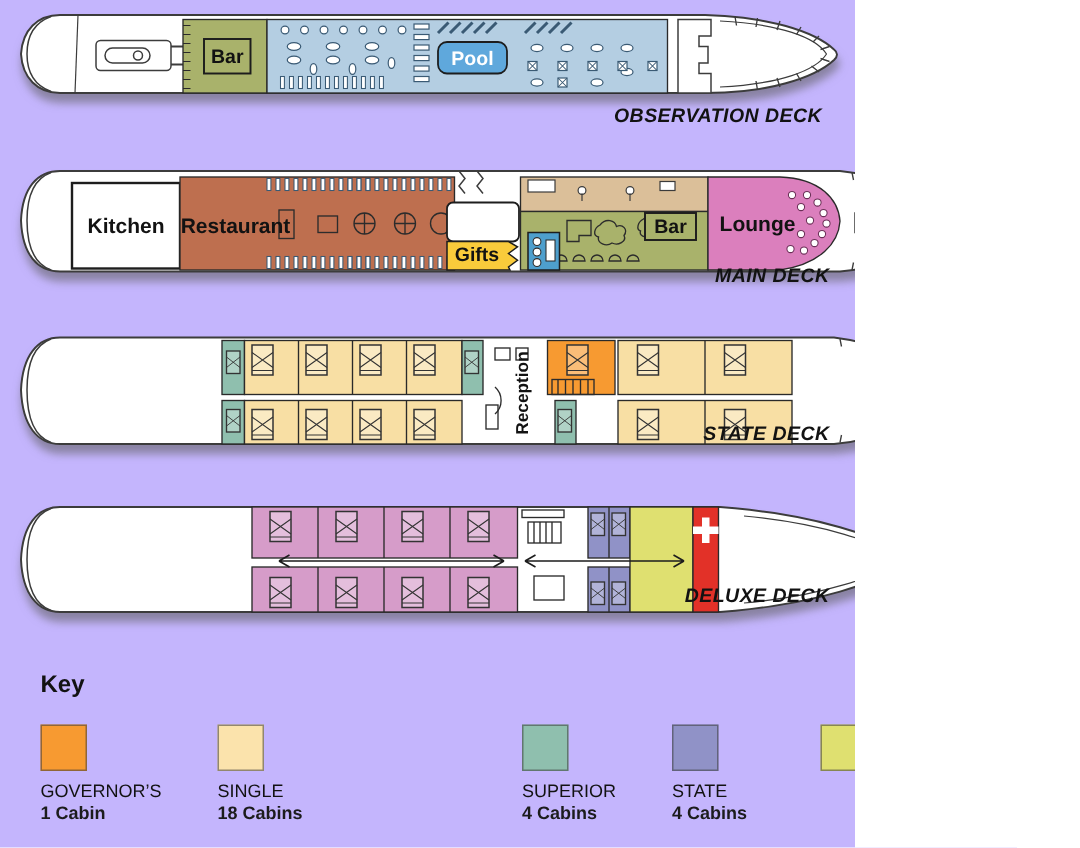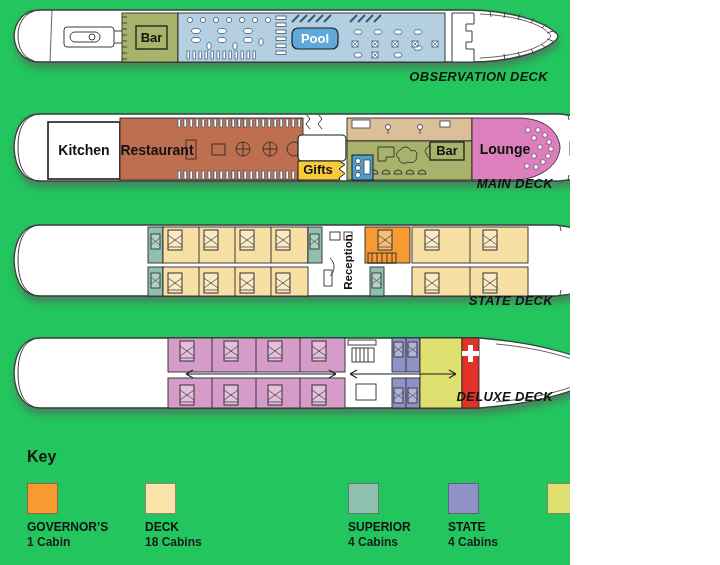--- a/index.html
+++ b/index.html
@@ -1,26 +1,26 @@
 <!DOCTYPE html>
 <html><head>
 <meta charset="utf-8">
 <style>
   html,body{margin:0;padding:0;background:#fff;}
-  .stage{position:relative;width:570px;height:565px;background:#22c55e;overflow:hidden;
+  .stage{position:relative;width:570px;height:565px;background:#c4b5fd;overflow:hidden;
          font-family:"Liberation Sans","DejaVu Sans",sans-serif;}
   .deck-svg{position:absolute;left:0;}
   .hull{filter:drop-shadow(1px 6px 3px rgba(90,90,90,0.55));}
   .deck-label{position:absolute;font-size:13px;font-weight:bold;color:#121212;
               letter-spacing:.3px;white-space:nowrap;font-style:italic;}
   svg text{font-family:"Liberation Sans","DejaVu Sans",sans-serif;font-weight:bold;fill:#121212;}
   .key-title{position:absolute;left:27px;top:448px;font-size:16px;font-weight:bold;color:#121212;text-align:center;}
   .key-item{position:absolute;top:483px;width:100px;}
   .key-swatch{width:31px;height:31px;border:1px solid rgba(60,60,60,.55);box-sizing:border-box;}
-  .key-line1{margin-top:6px;font-size:12px;font-weight:bold;color:#121212;line-height:15px;white-space:nowrap;}
+  .key-line1{margin-top:6px;font-size:12px;font-weight:normal;color:#121212;line-height:15px;white-space:nowrap;}
   .key-line2{font-size:12px;font-weight:bold;color:#1c1c1c;line-height:15px;white-space:nowrap;}
 </style>
 </head>
 <body>
 
 <div class="stage">
 
   <svg width="0" height="0" style="position:absolute" aria-hidden="true">
     <defs>
       <g id="bed">
@@ -266,21 +266,21 @@
       <path d="M372,43 v10 M377,43 v10 M382,43 v10 M387,43 v10 M392,43 v10"></path>
       <rect x="330" y="22" width="10" height="8"></rect>
         <rect x="344" y="22" width="8" height="8"></rect>
     </g>
     <text x="352" y="52" font-size="11.5" text-anchor="middle" transform="rotate(-90 352 52)">Reception</text>
     <g stroke="#3C3C3C" stroke-width="0.9">
       <path d="M560,16 l1,5 M576,18 l-1,5 M592,22 l-2,5 M606,27 l-2,5 M617,34 l-3,4 M625,43 l-4,3"></path>
       <path d="M560,85 l1,-5 M576,83 l-1,-5 M592,79 l-2,-5 M606,74 l-2,-5 M617,67 l-3,-4 M625,58 l-4,-3"></path>
     </g>
   </svg>
-  <div class="deck-label" style="top:293px;right:17px">STATE DECK</div>
+  <div class="deck-label" style="top:281px;right:17px">STATE DECK</div>
 
   <svg class="deck-svg" style="top:322px" width="720" height="108" viewBox="0 0 720 108">
     <path class="hull" d="M40,16 L480,16 C545,21 586,36 607,49 Q609,50.5 607,52 C586,66 545,81 480,86 L40,86 C25,86 15,74 14,51 C15,28 25,16 40,16 Z" fill="#ffffff" stroke="#3C3C3C" stroke-width="1.3"></path>
     <path d="M34,17 C23,21 18,33 18,51 C18,69 23,81 34,85" fill="none" stroke="#3C3C3C" stroke-width="1"></path>
 
     <g stroke="#2a2a2a" stroke-width="0.9">
       <rect x="168" y="16" width="177" height="34" fill="#D69CC9"></rect>
       <rect x="168" y="56" width="177" height="30" fill="#D69CC9"></rect>
       <path d="M212,16 v34 M256,16 v34 M300,16 v34 M212,56 v30 M256,56 v30 M300,56 v30" fill="none"></path>
       <rect x="392" y="16" width="28" height="34" fill="#9092C7"></rect>
@@ -326,21 +326,21 @@
 
   <div class="key-title">Key</div>
 
   <div class="key-item" style="left:27px">
     <div class="key-swatch" style="background: rgb(247, 154, 49);"></div>
     <div class="key-line1">GOVERNOR’S</div>
     <div class="key-line2">1 Cabin</div>
   </div>
   <div class="key-item" style="left:145px">
     <div class="key-swatch" style="background: rgb(251, 227, 172);"></div>
-    <div class="key-line1">DECK</div>
+    <div class="key-line1">SINGLE</div>
     <div class="key-line2">18 Cabins</div>
   </div>
   <div class="key-item" style="left:348px">
     <div class="key-swatch" style="background: rgb(143, 191, 174);"></div>
     <div class="key-line1">SUPERIOR</div>
     <div class="key-line2">4 Cabins</div>
   </div>
   <div class="key-item" style="left:448px">
     <div class="key-swatch" style="background: rgb(144, 146, 199);"></div>
     <div class="key-line1">STATE</div>

